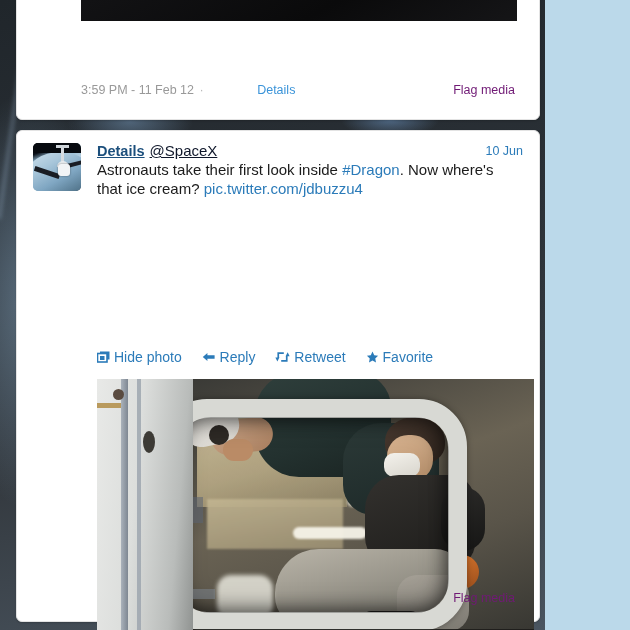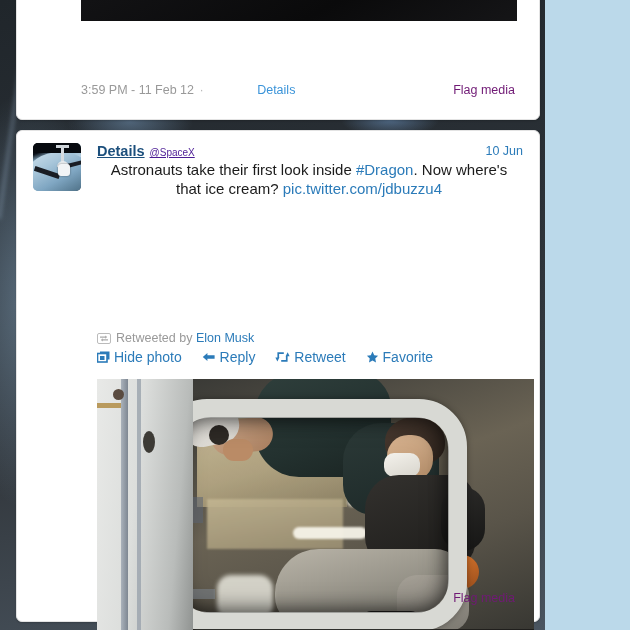--- a/index.html
+++ b/index.html
@@ -77,26 +77,26 @@
   .av-space{position:absolute;left:0;top:0;width:48px;height:10px;background:#070a0f;}
   .av-body{position:absolute;left:25px;top:21px;width:12px;height:12px;border-radius:3px;background:#f2f4f6;box-shadow:0 0 2px rgba(0,0,0,.5);}
   .av-cone{position:absolute;left:24px;top:18px;width:12px;height:6px;background:#e9edf0;border-radius:6px 6px 0 0;}
   .av-panel-l{position:absolute;left:1px;top:27px;width:26px;height:5px;background:#1a1d24;transform:rotate(18deg);}
   .av-panel-r{position:absolute;left:34px;top:19px;width:16px;height:4px;background:#1a1d24;transform:rotate(-14deg);}
   .av-mast{position:absolute;left:28px;top:3px;width:3px;height:19px;background:#d6dbe0;}
   .av-mast2{position:absolute;left:23px;top:2px;width:13px;height:3px;background:#cfd5da;}
 
   .name-row{position:absolute;left:80px;top:11px;right:16px;height:18px;line-height:18px;white-space:nowrap;}
   .fullname{font-weight:bold;font-size:14.5px;color:#1c4f7c;}
-  .screenname{font-size:10px;color:#4c1d95;padding-left:5px;}
+  .screenname{font-size:15px;color:#0f172a;padding-left:5px;}
   .date-link{position:absolute;right:0;top:0;font-size:12.5px;color:#2b7bb9;text-decoration:none;}
 
   .tweet-text{
     position:absolute;left:80px;top:29px;right:18px;
-    font-size:15px;line-height:19px;color:#1b1b1b;text-align:center;
+    font-size:15px;line-height:19px;color:#1b1b1b;
   }
   .tweet-text .hashtag,.tweet-text .url{color:#2b7bb9;text-decoration:none;}
 
   .rt-row{
     position:absolute;left:80px;top:199px;height:16px;line-height:16px;
     font-size:12.5px;color:#999999;white-space:nowrap;
   }
   .rt-row .rt-user{color:#2b7bb9;text-decoration:none;}
   .rt-icon{
     display:inline-block;vertical-align:-2px;margin-right:5px;
@@ -226,29 +226,20 @@
       <div class="av-body"></div>
     </div>
 
     <div class="name-row">
       <a class="fullname" href="#">Details</a><a class="screenname" href="#">@SpaceX</a>
       <a class="date-link" href="#">10 Jun</a>
     </div>
 
     <div class="tweet-text"><span>Astronauts take their first look inside </span><a class="hashtag" href="#">#Dragon</a><span>. Now where's that ice cream? </span><a class="url" href="#">pic.twitter.com/jdbuzzu4</a></div>
 
-    <div class="rt-row">
-      <span class="rt-icon">
-        <svg width="14" height="11" viewBox="0 0 14 11" aria-hidden="true">
-          <rect x="0.5" y="0.5" width="13" height="10" rx="1.5" fill="#ffffff" stroke="#bbbbbb"></rect>
-          <path d="M3 3.6h5.2v1.1H3zM8.2 2.4l2 1.7-2 1.7z" fill="#aaaaaa"></path>
-          <path d="M11 7.4H5.8V6.3H11zM5.8 8.6l-2-1.7 2-1.7z" fill="#aaaaaa"></path>
-        </svg>
-      </span><span>Retweeted by </span><a class="rt-user" href="#">Elon Musk</a>
-    </div>
 
     <div class="actions">
 
       <a class="action" href="#">
         <span class="ic">
           <svg width="13" height="12" viewBox="0 0 13 12" aria-hidden="true">
             <rect x="3" y="0.5" width="9.5" height="8" fill="#2b7bb9"></rect>
             <rect x="0.5" y="2.5" width="9.5" height="8.5" fill="#ffffff" stroke="#2b7bb9" stroke-width="1.6"></rect>
             <rect x="3" y="5" width="4.5" height="4" fill="#2b7bb9"></rect>
           </svg>

